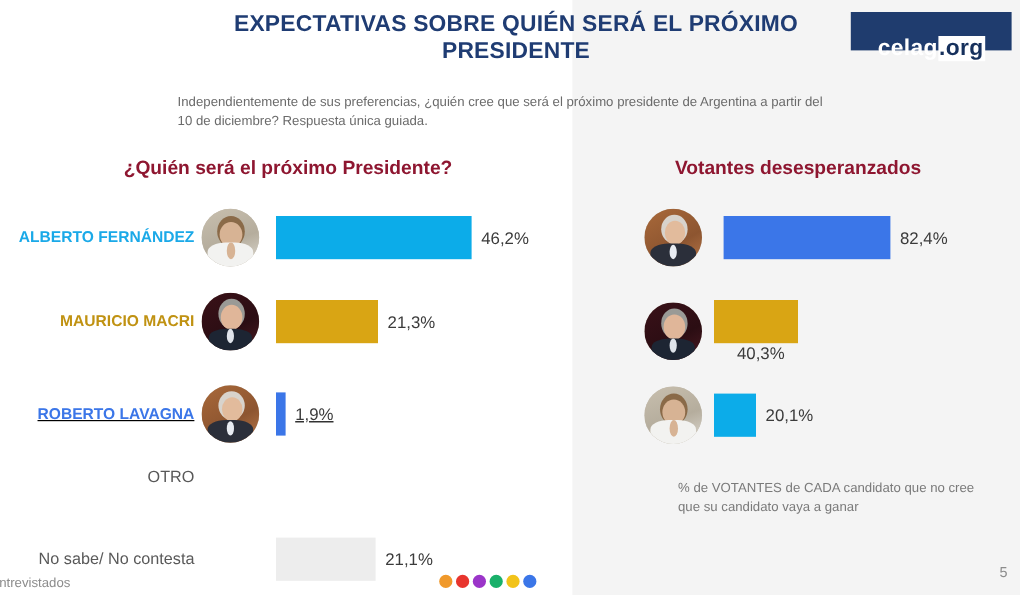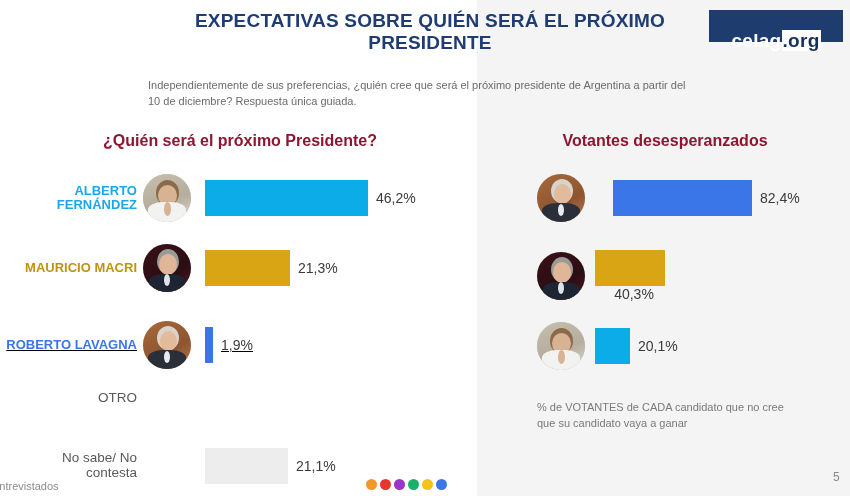--- a/index.html
+++ b/index.html
@@ -84,21 +84,21 @@
   .panel-head.right { left: 490px; top: 132px; width: 350px; }
 
   
   .row {
     position: absolute;
     display: flex;
     align-items: center;
     height: 50px;
   }
   .row-label {
-    width: 143px;
+    width: 168px;
     text-align: right;
     padding-right: 6px;
     font-size: 13px;
     font-weight: bold;
     line-height: 1.1;
     box-sizing: border-box;
   }
   .row-label.plain {
     font-weight: normal;
     font-size: 13.5px;
@@ -137,21 +137,21 @@
     position: absolute;
     display: flex;
     align-items: center;
     height: 50px;
     left: 537px;
   }
   .rrow .avatar { margin-right: 10px; }
 
   .note {
     position: absolute;
-    left: 537px; top: 400px;
+    left: 565px; top: 400px;
     width: 262px;
     color: #7a7a7a;
     font-size: 11px;
     line-height: 1.45;
   }
   .footnote {
     position: absolute;
     left: -16px; top: 480px;
     color: #8c8c8c;
     font-size: 11px;
@@ -252,21 +252,21 @@
   </div>
 
   <div class="rrow" style="top:173px;">
     <div class="avatar">
       <div class="sky" style="background:linear-gradient(150deg,#a9693a 0%,#8d5530 60%,#b8784a 100%);"></div>
       <div class="head" style="left:14px; top:5px; width:22px; height:24px; background:#d8d3cc;"></div>
       <div class="head" style="left:17px; top:10px; width:17px; height:20px; background:#e2bb9c;"></div>
       <div class="body" style="bottom:0; width:38px; height:19px; background:#2b2f3a;"></div>
       <div class="head" style="left:21px; top:30px; width:6px; height:12px; background:#e8ecf2;"></div>
     </div>
-    <div class="bar-wrap" style="margin-left:18px;">
+    <div class="bar-wrap" style="margin-left:8px;">
       <div class="bar" style="width:139px; background:#3b76e8;"></div>
       <div class="bar-value">82,4%</div>
     </div>
   </div>
 
   <div class="rrow" style="top:251px;">
     <div class="avatar">
       <div class="sky" style="background:linear-gradient(150deg,#3a1118 0%,#2b0d13 60%,#4a1a22 100%);"></div>
       <div class="head" style="left:14px; top:5px; width:22px; height:25px; background:#9a9a96;"></div>
       <div class="head" style="left:16px; top:10px; width:18px; height:21px; background:#e0b699;"></div>

